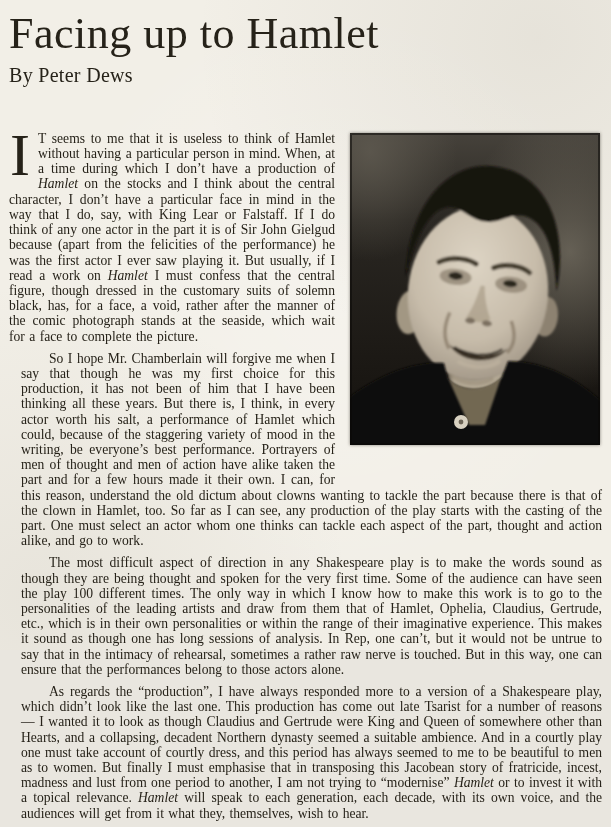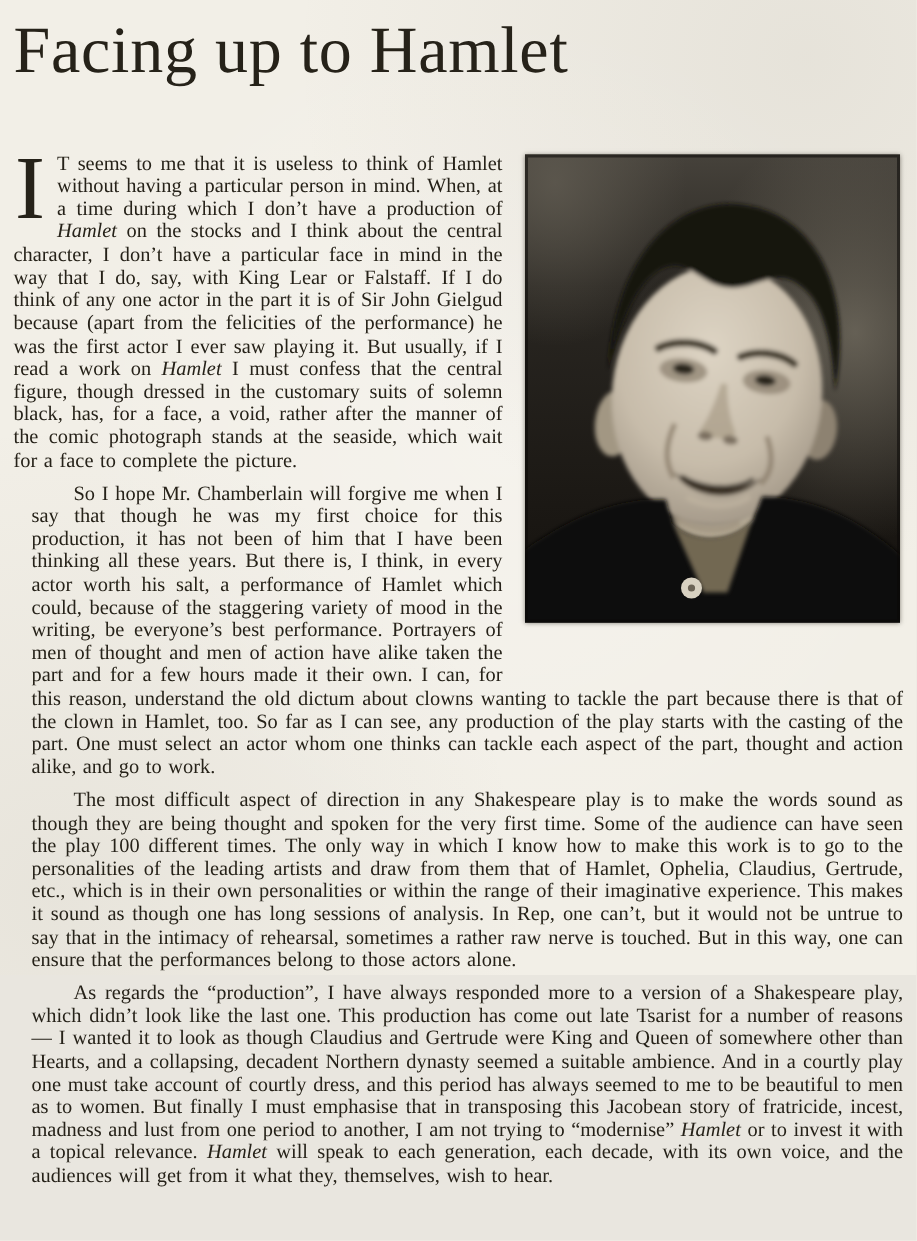--- a/index.html
+++ b/index.html
@@ -56,20 +56,21 @@
     line-height: 44px;
     margin: 2px 8px 0 1px;
   }
 </style>
 </head>
 <body>
 
 <div class="page">
 
   <h1 class="title">Facing up to Hamlet</h1>
+  <div class="byline">By Peter Dews</div>
 
   <div class="article">
 
     <figure class="photo" aria-label="Black and white head-and-shoulders portrait photograph of a smiling dark-haired man in a dark open-collared shirt against a dark mottled background">
       <svg width="250" height="312" viewBox="0 0 250 312">
         <defs>
           <linearGradient id="bgv" x1="0" y1="0" x2="0" y2="1">
             <stop offset="0" stop-color="#46423b"></stop>
             <stop offset="0.28" stop-color="#2a2722"></stop>
             <stop offset="0.75" stop-color="#1b1814"></stop>

